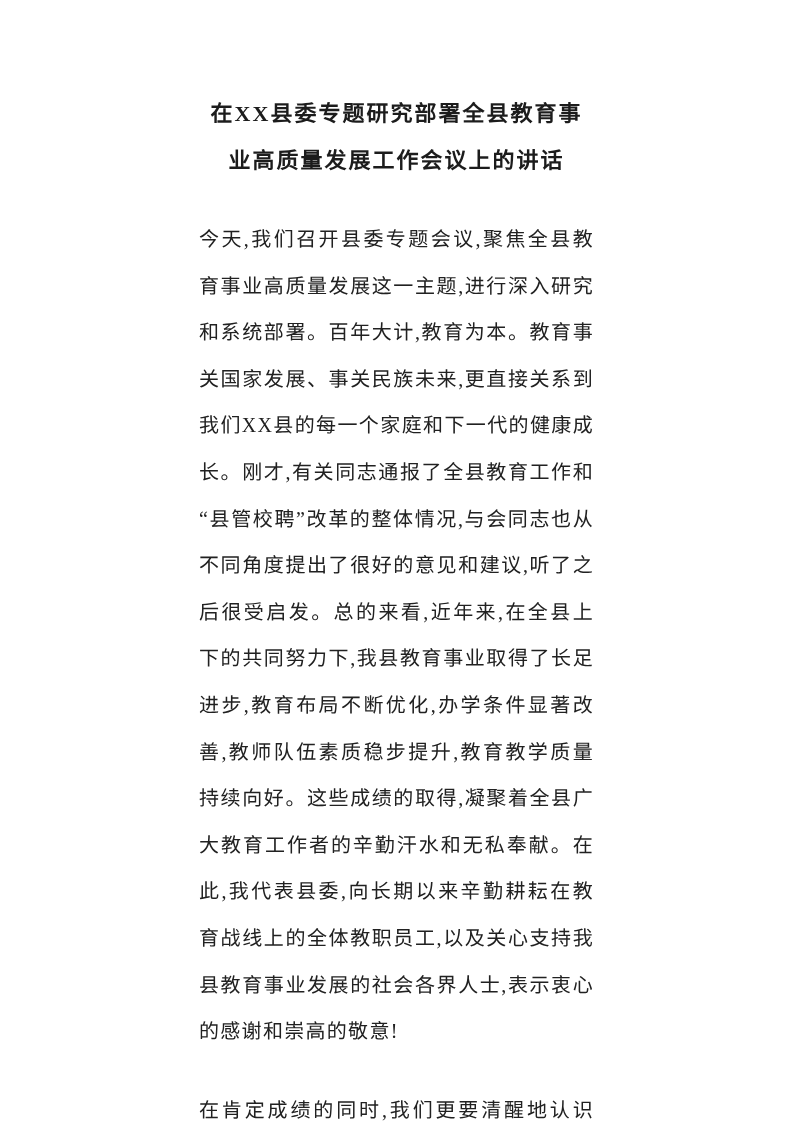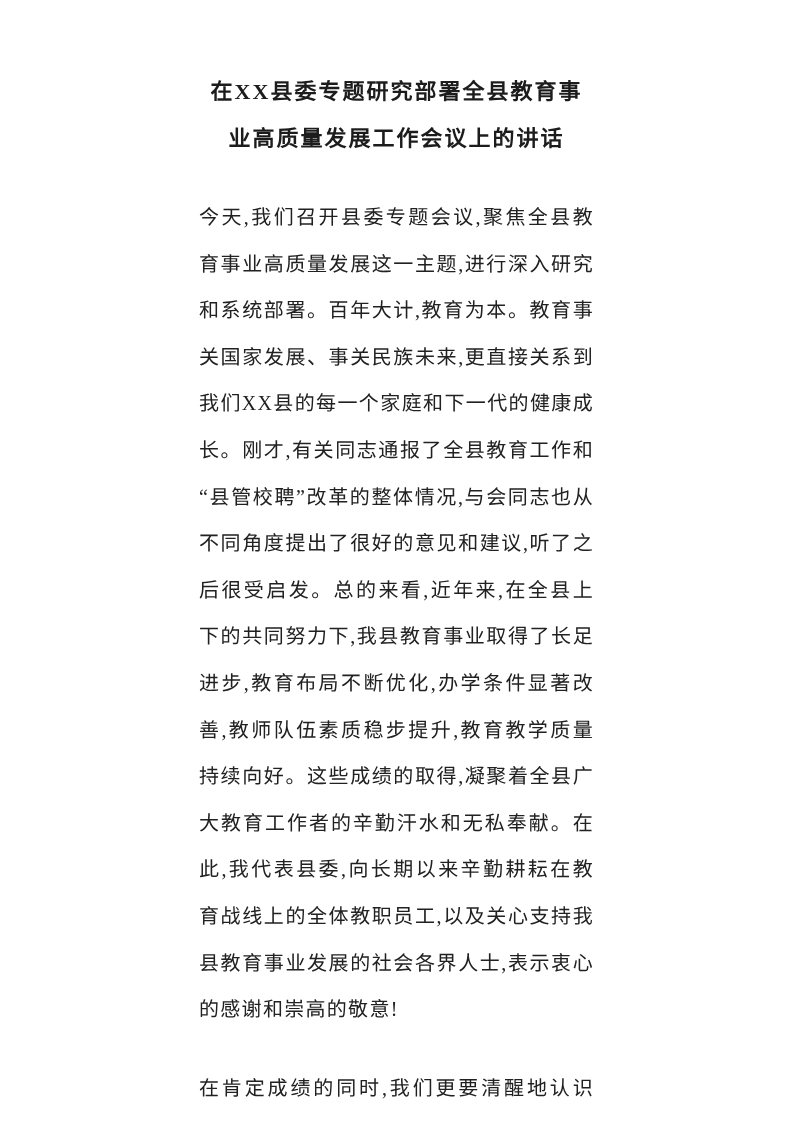--- a/index.html
+++ b/index.html
@@ -10,21 +10,21 @@
   .page {
     position: relative;
     width: 635px;
     height: 1122px;
     margin: 0 auto;
     background: #ffffff;
     overflow: hidden;
     font-family: "Liberation Serif", "DejaVu Serif", serif;
     color: #1f1f1f;
     box-sizing: border-box;
-    padding: 68px 120px 0 120px;
+    padding: 90px 120px 0 120px;
   }
   .doc-title {
     margin: 0 0 32px 0;
     font-size: 22px;
     font-weight: bold;
     line-height: 47px;
     letter-spacing: 2px;
     text-align: center;
     color: #1c1c1c;
   }

